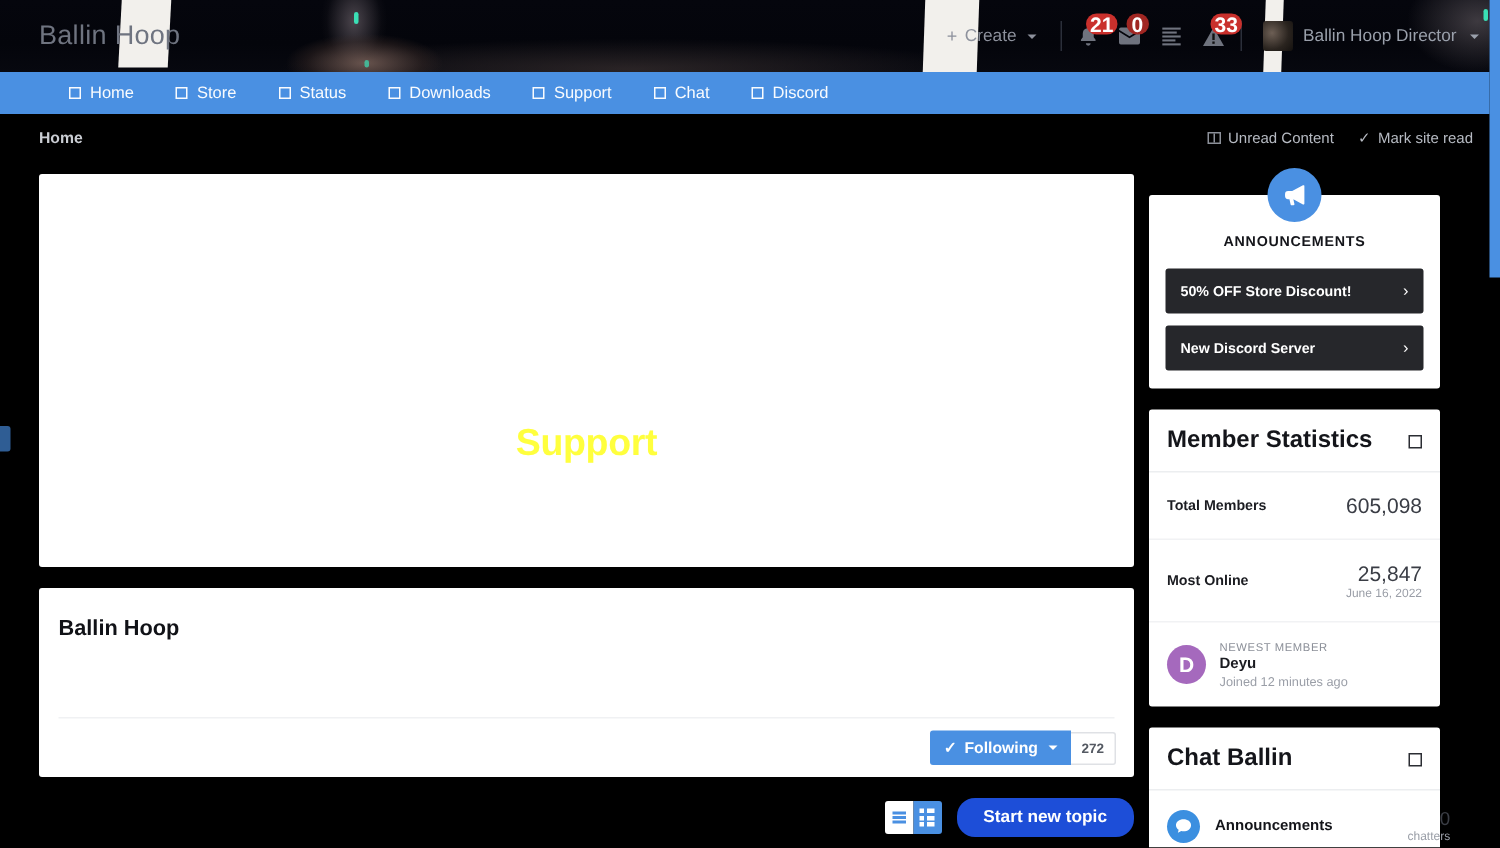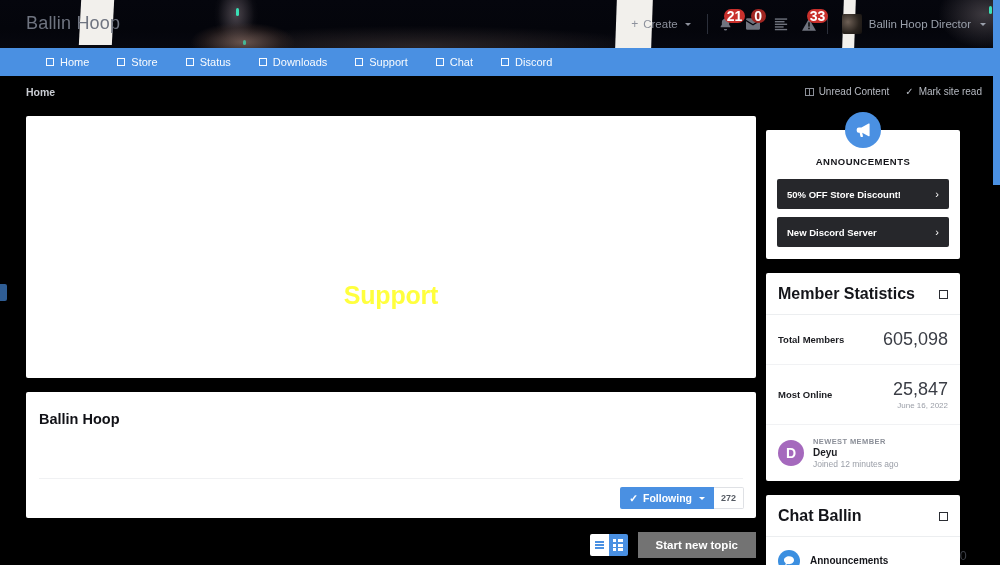--- a/index.html
+++ b/index.html
@@ -133,22 +133,22 @@
 
   .toolbar { position: absolute; left: 26px; top: 532px; width: 730px; display:flex; justify-content: flex-end; align-items:center; gap: 10px; }
   .viewtoggle { display:flex; border-radius:2px; overflow:hidden; }
   .vt-btn { width: 19px; height: 22px; display:flex; align-items:center; justify-content:center; background:#fff; }
   .vt-btn.active { background: #4a90e2; }
   .vt-lines { display:flex; flex-direction:column; gap:1.6px; }
   .vt-lines i { display:block; width:9px; height:1.6px; background:#4a90e2; }
   .vt-grid { display:grid; grid-template-columns: 3px 5px; grid-template-rows: 3px 3px 3px; gap:1.4px; }
   .vt-grid i { background:#fff; display:block; }
   .new-topic {
-    background: #737373; color:#fff; font-size:11.5px; font-weight:600;
-    padding: 7px 18px; border: none; border-radius: 0;
+    background: #1d4ed8; color:#fff; font-size:11.5px; font-weight:600;
+    padding: 7px 18px; border: none; border-radius: 12px;
     font-family: "Liberation Sans", sans-serif;
   }
 
   
   .side { position: absolute; left: 766px; top: 130px; width: 194px; }
   .side-card { background:#fff; border-radius:2px; margin-bottom: 14px; position: relative; }
 
   .ann-card { padding: 26px 11px 12px; }
   .megaphone {
     position: absolute; left: 50%; top: -18px; transform: translateX(-50%);
@@ -167,30 +167,30 @@
 
   .card-head {
     display:flex; align-items:center; justify-content:space-between;
     padding: 12px 12px 11px; border-bottom:1px solid #eceef0;
   }
   .card-head h3 { font-size: 16px; font-weight: 700; color:#14151a; }
   .sq-toggle { width:9px; height:9px; border:1.4px solid #2b2d33; }
 
   .stat-row { display:flex; align-items:center; justify-content:space-between; padding: 14px 12px; border-bottom:1px solid #f1f2f4; }
   .stat-label { font-size:9.5px; font-weight:700; color:#1b1c21; }
-  .stat-val { font-size:18px; color:#3a3d45; text-align:right; font-weight:400; }
+  .stat-val { font-size:14px; color:#3a3d45; text-align:right; font-weight:400; }
   .stat-sub { font-size:8px; color:#9a9ea7; text-align:right; margin-top:1px; }
 
   .newest { display:flex; align-items:center; gap:9px; padding: 12px; }
   .av-circ {
     width:26px; height:26px; border-radius:50%; background:#a569bd;
     color:#fff; font-size:14px; font-weight:600;
     display:flex; align-items:center; justify-content:center; flex:0 0 auto;
   }
-  .nm-kicker { font-size:7.5px; font-weight:700; color:#8b8f98; letter-spacing:.4px; }
+  .nm-kicker { font-size:7.5px; font-weight:400; color:#8b8f98; letter-spacing:.4px; }
   .nm-name { font-size:10px; font-weight:600; color:#1b1c21; margin-top:1px; }
   .nm-sub { font-size:8.5px; color:#9a9ea7; margin-top:1px; }
 
   .chat-row { display:flex; align-items:center; gap:10px; padding: 12px; border-bottom:1px solid #f1f2f4; }
   .chat-ico { width:22px; height:22px; border-radius:50%; background:#3b8fe0; display:flex; align-items:center; justify-content:center; flex:0 0 auto; }
   .chat-name { flex:1; font-size:10px; font-weight:700; color:#14151a; }
   .chat-count { text-align:right; }
   .chat-num { font-size:12.5px; color:#3a3d45; }
   .chat-unit { font-size:8px; color:#9a9ea7;margin-left:40px; }
 

